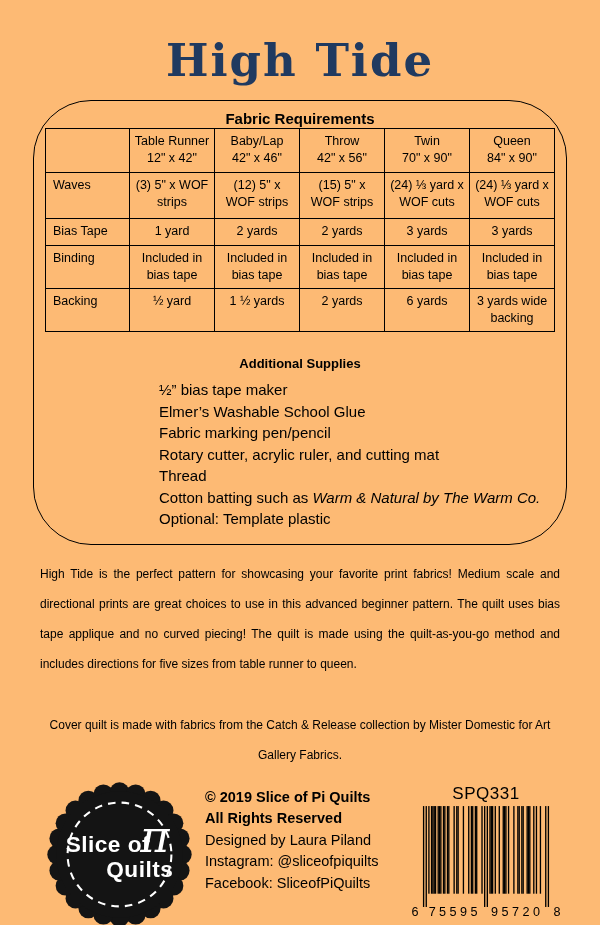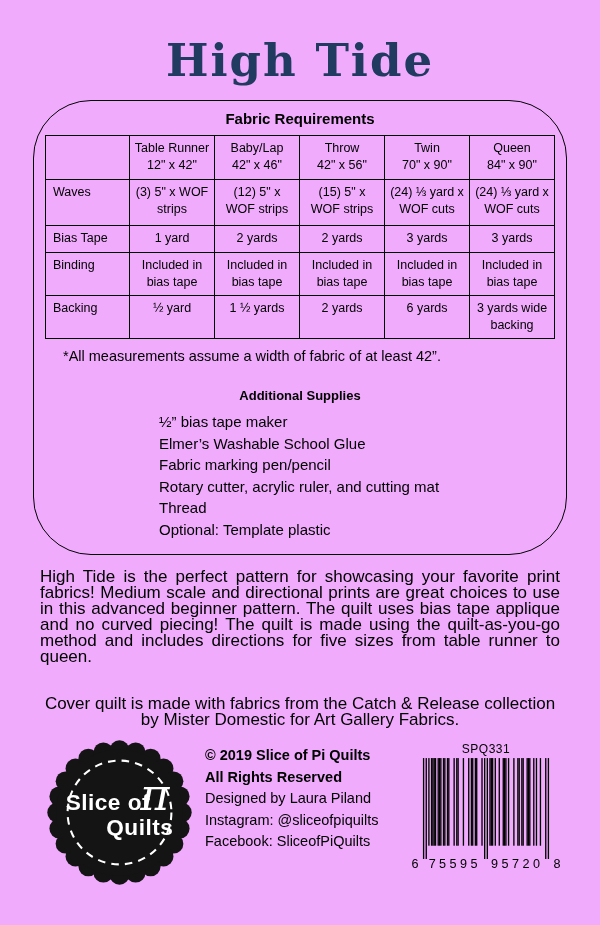--- a/index.html
+++ b/index.html
@@ -1,39 +1,39 @@
 <!DOCTYPE html>
 <html><head>
 <meta charset="utf-8">
 <style>
   * { margin:0; padding:0; box-sizing:border-box; }
   html,body { background:#888; }
   .page {
-    width:600px; height:925px; margin:0 auto; background:#f0abfc;
+    width:600px; height:925px; margin:0 auto; background:#fdba74;
     font-family:"Liberation Sans", sans-serif; color:#000;
     position:relative; overflow:hidden;
   }
   
   .title {
     margin-top:36px; text-align:center;
     font-family:"DejaVu Serif", serif; font-weight:bold;
     font-size:45px; line-height:50px; letter-spacing:2px;
     color:#203A60;
   }
   
   .panel {
     width:534px; margin:14px auto 0; border:1.5px solid #000;
     border-radius:58px; padding:9px 0 14px 0;
   }
   .panel-heading {
     text-align:center; font-weight:bold; font-size:15px; line-height:18px;
   }
   
   table.ft {
-    border-collapse:collapse; margin:7px auto 0; table-layout:fixed;
+    border-collapse:collapse; margin:0 auto 0; table-layout:fixed;
     font-size:12.5px; line-height:1.32;
   }
   table.ft col { width:85px; }
   table.ft col.c0 { width:84px; }
   table.ft th, table.ft td {
     border:1.3px solid #000; text-align:center; vertical-align:top;
     padding:4px 3px 5px; font-weight:normal;
   }
   table.ft th.rowlabel { text-align:left; padding-left:7px; }
   table.ft thead tr { height:44px; }
@@ -46,33 +46,33 @@
   .footnote { font-size:14.5px; margin:9px 0 0 29px; }
   .supplies-heading {
     text-align:center; font-weight:bold; font-size:13px; margin-top:24px;
   }
   ul.supplies {
     list-style:none; margin:8px 0 0 125px; font-size:15px; line-height:21.5px;
   }
   ul.supplies .it { font-style:italic; }
   
   p.body-text {
-    width:520px; margin:14px auto 0; font-size:17px; line-height:16px;
+    width:520px; margin:14px auto 0; font-size:12px; line-height:30px;
     text-align:justify;
   }
   p.body-text.second { margin-top:31px; text-align:center; }
   
   .footer { position:relative; height:170px; margin-top:9px; }
   .logo { position:absolute; left:44px; top:0; }
   .logo text { font-family:"Liberation Sans", sans-serif; font-weight:bold; fill:#fff; }
   .logo text.pi { font-family:"DejaVu Serif", serif; font-style:italic; font-weight:normal; }
   .credits { position:absolute; left:205px; top:8px; font-size:14.5px; line-height:21.6px; }
   .credits .bold { font-weight:bold; }
   .barcode-block { position:absolute; left:405px; top:5px; width:162px; text-align:center; }
-  .barcode-sku { font-size:12px; margin-bottom:2px; letter-spacing:0.5px; }
+  .barcode-sku { font-size:17px; margin-bottom:2px; letter-spacing:0.5px; }
   .barcode-block svg text { font-family:"Liberation Sans", sans-serif; }
 </style>
 </head>
 <body>
 
 <div class="page">
 
   <div class="title">High Tide</div>
 
   <div class="panel">
@@ -141,29 +141,29 @@
           <th class="rowlabel">Backing</th>
           <td>½ yard</td>
           <td>1 ½ yards</td>
           <td>2 yards</td>
           <td>6 yards</td>
           <td>3 yards wide backing</td>
         </tr>
       </tbody>
     </table>
 
-    <div class="footnote">*All measurements assume a width of fabric of at least 42”.</div>
 
     <div class="supplies-heading">Additional Supplies</div>
     <ul class="supplies">
       <li><span>½” bias tape maker</span><span class="it"></span></li>
       <li><span>Elmer’s Washable School Glue</span><span class="it"></span></li>
       <li><span>Fabric marking pen/pencil</span><span class="it"></span></li>
       <li><span>Rotary cutter, acrylic ruler, and cutting mat</span><span class="it"></span></li>
       <li><span>Thread</span><span class="it"></span></li>
+      <li><span>Cotton batting such as </span><span class="it">Warm &amp; Natural by The Warm Co.</span></li>
       <li><span>Optional: Template plastic</span><span class="it"></span></li>
     </ul>
   </div>
 
   <p class="body-text">High Tide is the perfect pattern for showcasing your favorite print fabrics! Medium scale and directional prints are great choices to use in this advanced beginner pattern. The quilt uses bias tape applique and no curved piecing! The quilt is made using the quilt-as-you-go method and includes directions for five sizes from table runner to queen.</p>
   <p class="body-text second">Cover quilt is made with fabrics from the Catch &amp; Release collection by Mister Domestic for Art Gallery Fabrics.</p>
 
   <div class="footer">
 
     <svg class="logo" width="151" height="151" viewBox="0 0 160 160">

